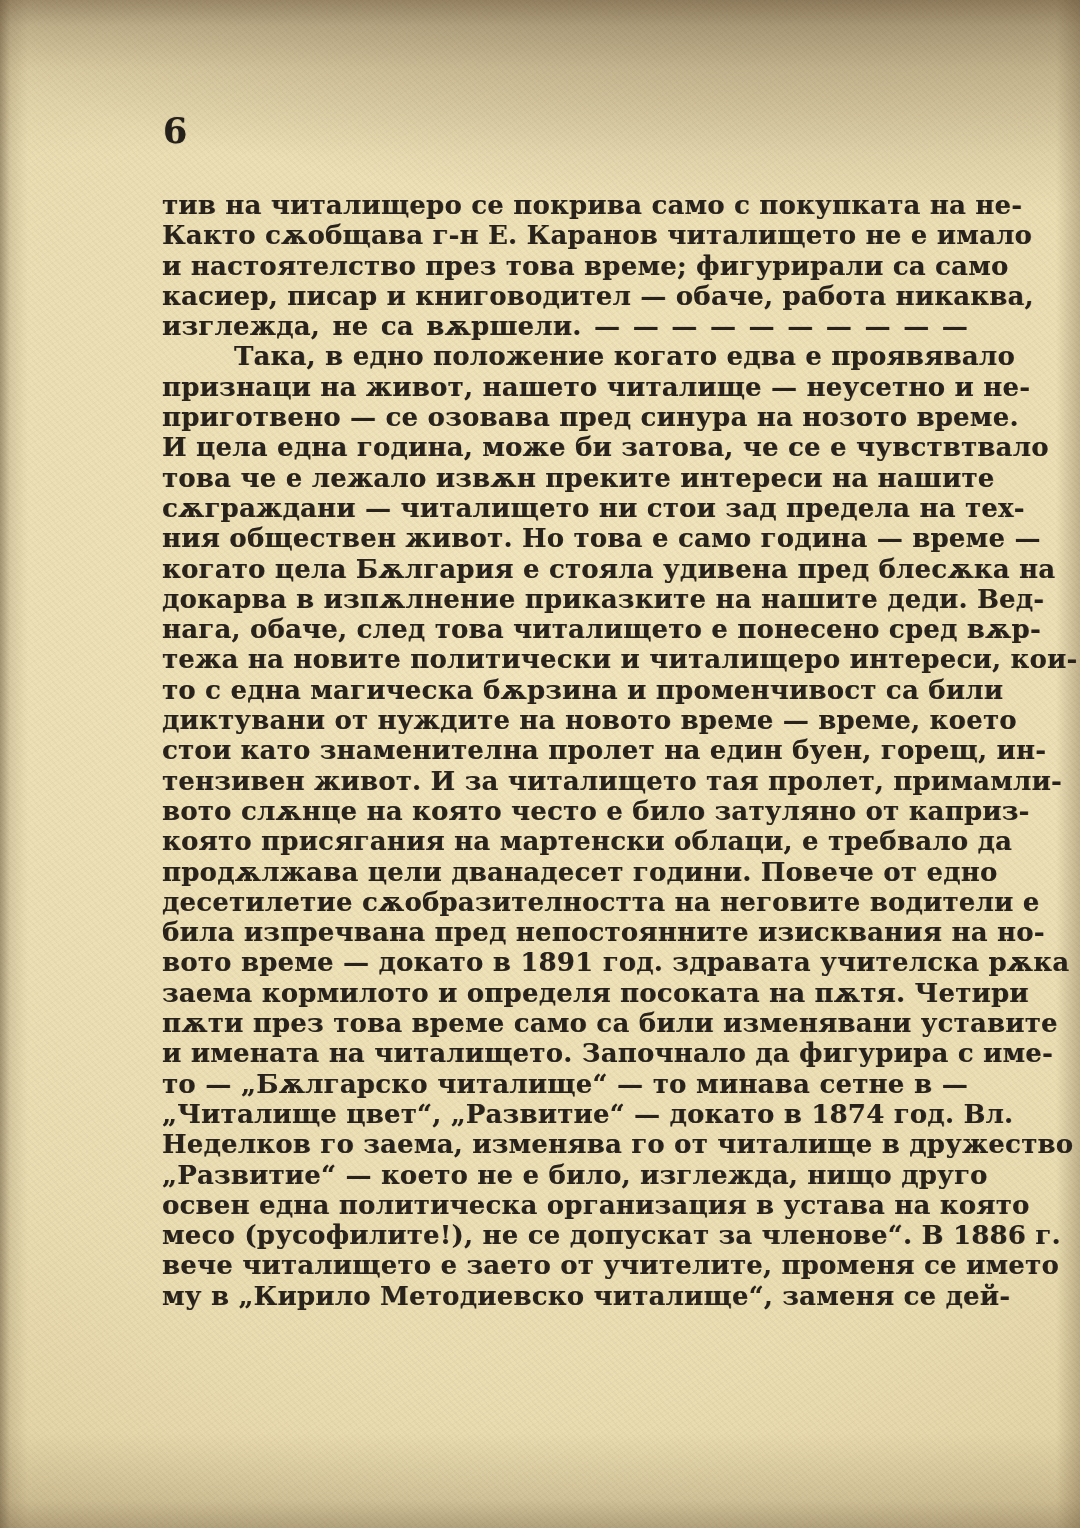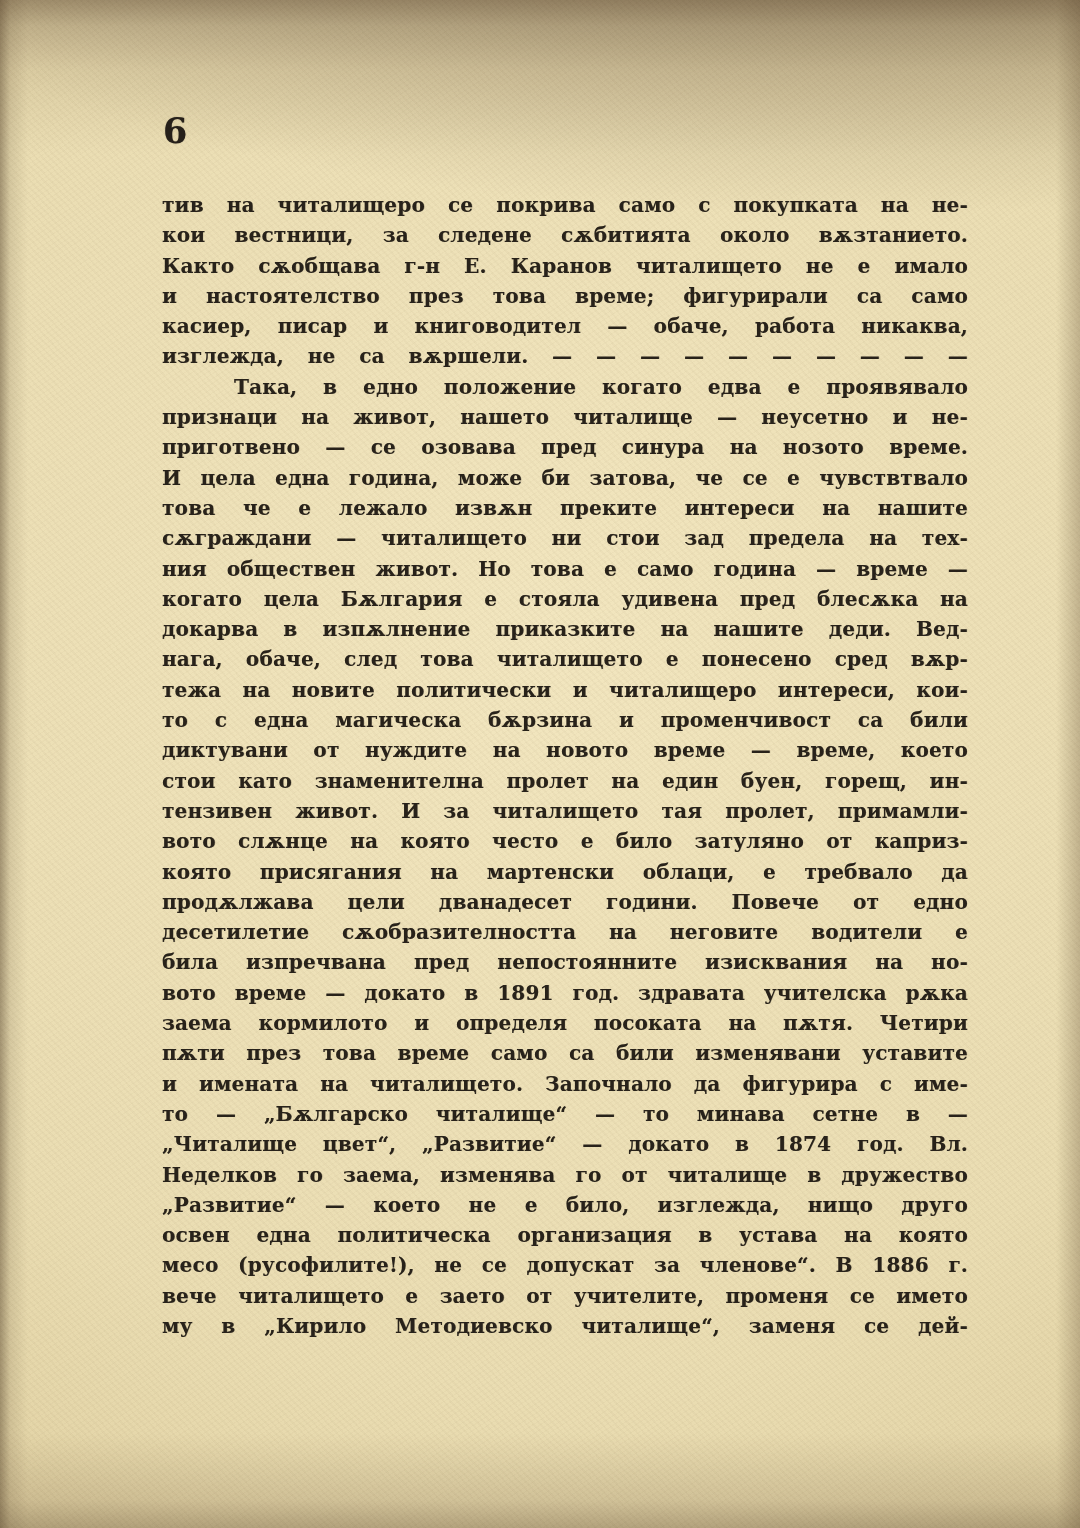--- a/index.html
+++ b/index.html
@@ -41,21 +41,21 @@
     text-shadow: 0 0 1px rgba(42,36,27,.45);
   }
   .text-block {
     position: absolute;
     left: 162px;
     top: 190px;
     width: 806px;
     color: #28221a;
   }
   .line {
-    font-size: 20px;
+    font-size: 26px;
     font-weight: 700;
     line-height: 30.3px;
     height: 30.3px;
     white-space: nowrap;
     text-align: justify;
     text-align-last: justify;
     letter-spacing: 0.2px;
     text-shadow: 0.4px 0.4px 0.6px rgba(42,36,27,.38);
   }
   .line.indent {
@@ -63,21 +63,20 @@
   }
 </style>
 </head>
 <body>
 
 <div class="page">
   <div class="grain"></div>
   <div class="page-number">6</div>
   <div class="text-block" id="text-block">
       <div class="line">тив на читалищеро се покрива само с покупката на не-</div>
-      <div class="line">кои вестници, за следене сѫбитията около вѫзтанието.</div>
       <div class="line">Както сѫобщава г-н Е. Каранов читалището не е имало</div>
       <div class="line">и настоятелство през това време; фигурирали са само</div>
       <div class="line">касиер, писар и книговодител — обаче, работа никаква,</div>
       <div class="line">изглежда, не са вѫршели. — — — — — — — — — —</div>
       <div class="line indent">Така, в едно положение когато едва е проявявало</div>
       <div class="line">признаци на живот, нашето читалище — неусетно и не-</div>
       <div class="line">приготвено — се озовава пред синура на нозото време.</div>
       <div class="line">И цела една година, може би затова, че се е чувствтвало</div>
       <div class="line">това че е лежало извѫн преките интереси на нашите</div>
       <div class="line">сѫграждани — читалището ни стои зад предела на тех-</div>

